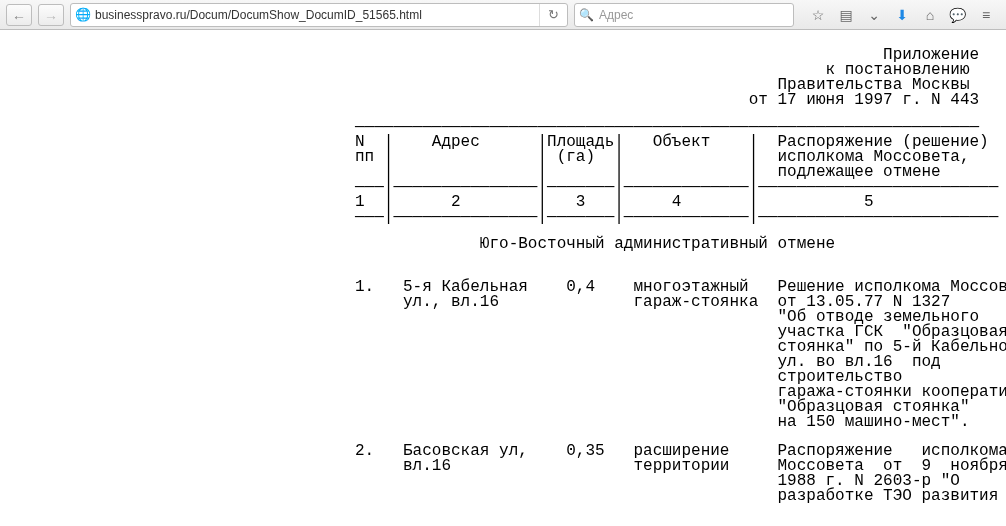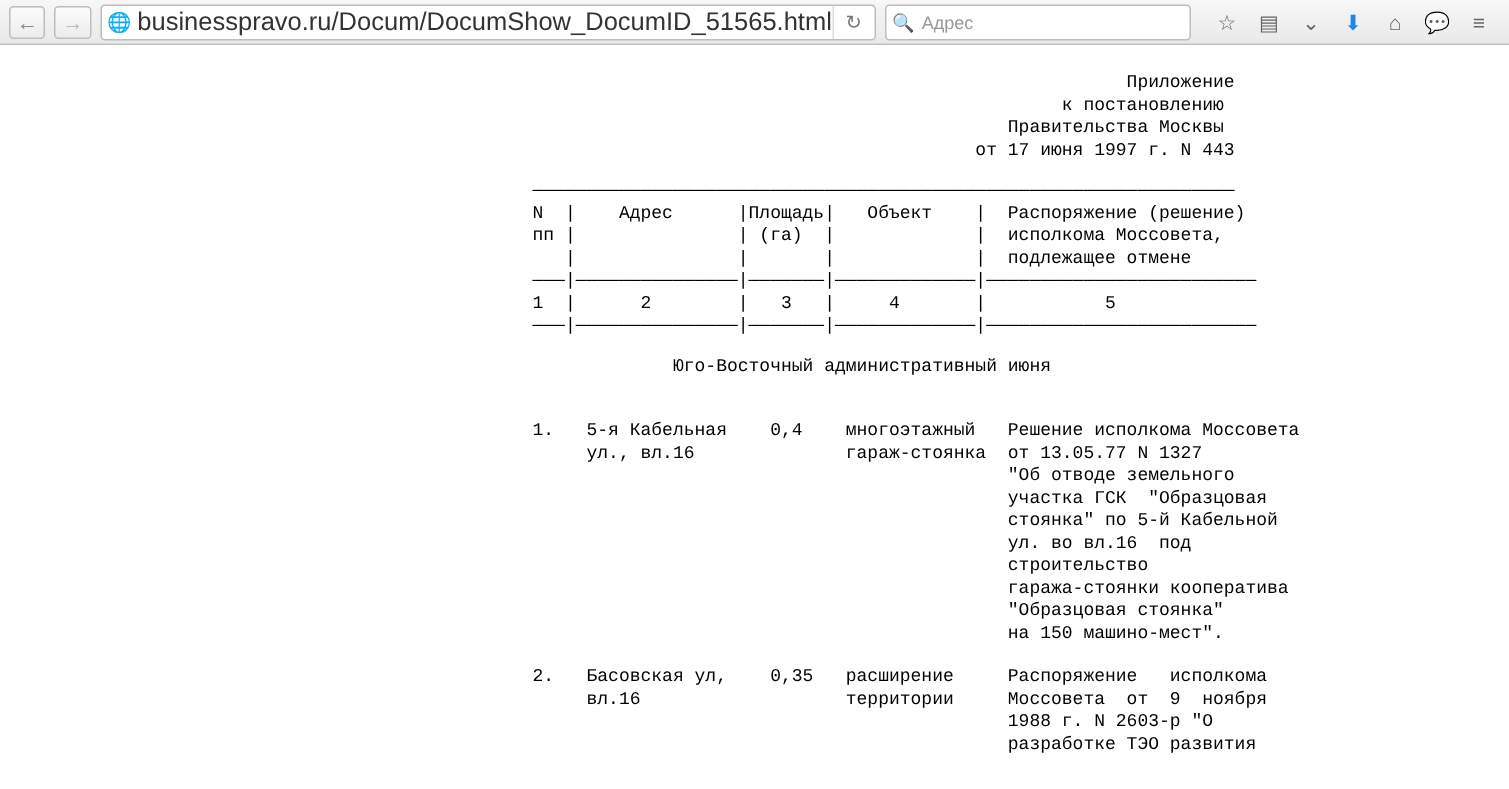--- a/index.html
+++ b/index.html
@@ -30,21 +30,21 @@
     flex:1;
     display:flex; align-items:center;
     border:1px solid #bdbdbd;
     border-radius:3px;
     background:#fff;
     height:24px;
   }
   .globe {
     width:24px;display:flex;align-items:center;justify-content:center;color:#8a8a8a;font-size:13px;
   }
-  .url-text { flex:1; color:#333; font-size:17px; white-space:nowrap; overflow:hidden; }
+  .url-text { flex:1; color:#333; font-size:12px; white-space:nowrap; overflow:hidden; }
   .reload {
     width:28px;display:flex;align-items:center;justify-content:center;color:#777;font-size:13px;border-left:1px solid #ddd;height:100%;
   }
   .search-box {
     width:220px;height:24px;border:1px solid #bdbdbd;border-radius:3px;background:#fff;display:flex;align-items:center;color:#888;
   }
   .search-icon{width:24px;text-align:center;font-size:12px;}
   .search-ph{font-size:12px;color:#999;}
   .tool-icons { display:flex; gap:8px; padding:0 4px 0 8px; color:#666; }
   .tool-icons span { width:20px; text-align:center; font-size:14px; }
@@ -56,21 +56,21 @@
     overflow:auto;
     background:#fff;
   }
   .doc {
     margin-left:355px;
     padding:18px 20px 40px 0;
     width:520px;
   }
   .doc pre {
     font-family: "Courier New", Courier, monospace;
-    font-size: 12px;
+    font-size: 16px;
     line-height: 15px;
     white-space: pre;
     color:#000;
   }
 </style>
 </head>
 <body>
 
 <div class="chrome">
   <div class="nav-btn">
@@ -107,21 +107,21 @@
                                                  к постановлению
                                             Правительства Москвы
                                          от 17 июня 1997 г. N 443</pre>
     <pre style="margin-top:12px;">—————————————————————————————————————————————————————————————————
 N  |    Адрес      |Площадь|   Объект    |  Распоряжение (решение)
 пп |               | (га)  |             |  исполкома Моссовета,
    |               |       |             |  подлежащее отмене
 ———|———————————————|———————|—————————————|—————————————————————————
 1  |      2        |   3   |     4       |           5
 ———|———————————————|———————|—————————————|—————————————————————————</pre>
-    <pre style="margin-top:12px;">             Юго-Восточный административный июня</pre>
+    <pre style="margin-top:12px;">             Юго-Восточный административный отмене</pre>
     <pre style="margin-top:28px;">1.   5-я Кабельная    0,4    многоэтажный   Решение исполкома Моссовета
      ул., вл.16              гараж-стоянка  от 13.05.77 N 1327
                                             "Об отводе земельного
                                             участка ГСК  "Образцовая
                                             стоянка" по 5-й Кабельной
                                             ул. во вл.16  под
                                             строительство
                                             гаража-стоянки кооператива
                                             "Образцовая стоянка"
                                             на 150 машино-мест".</pre>

